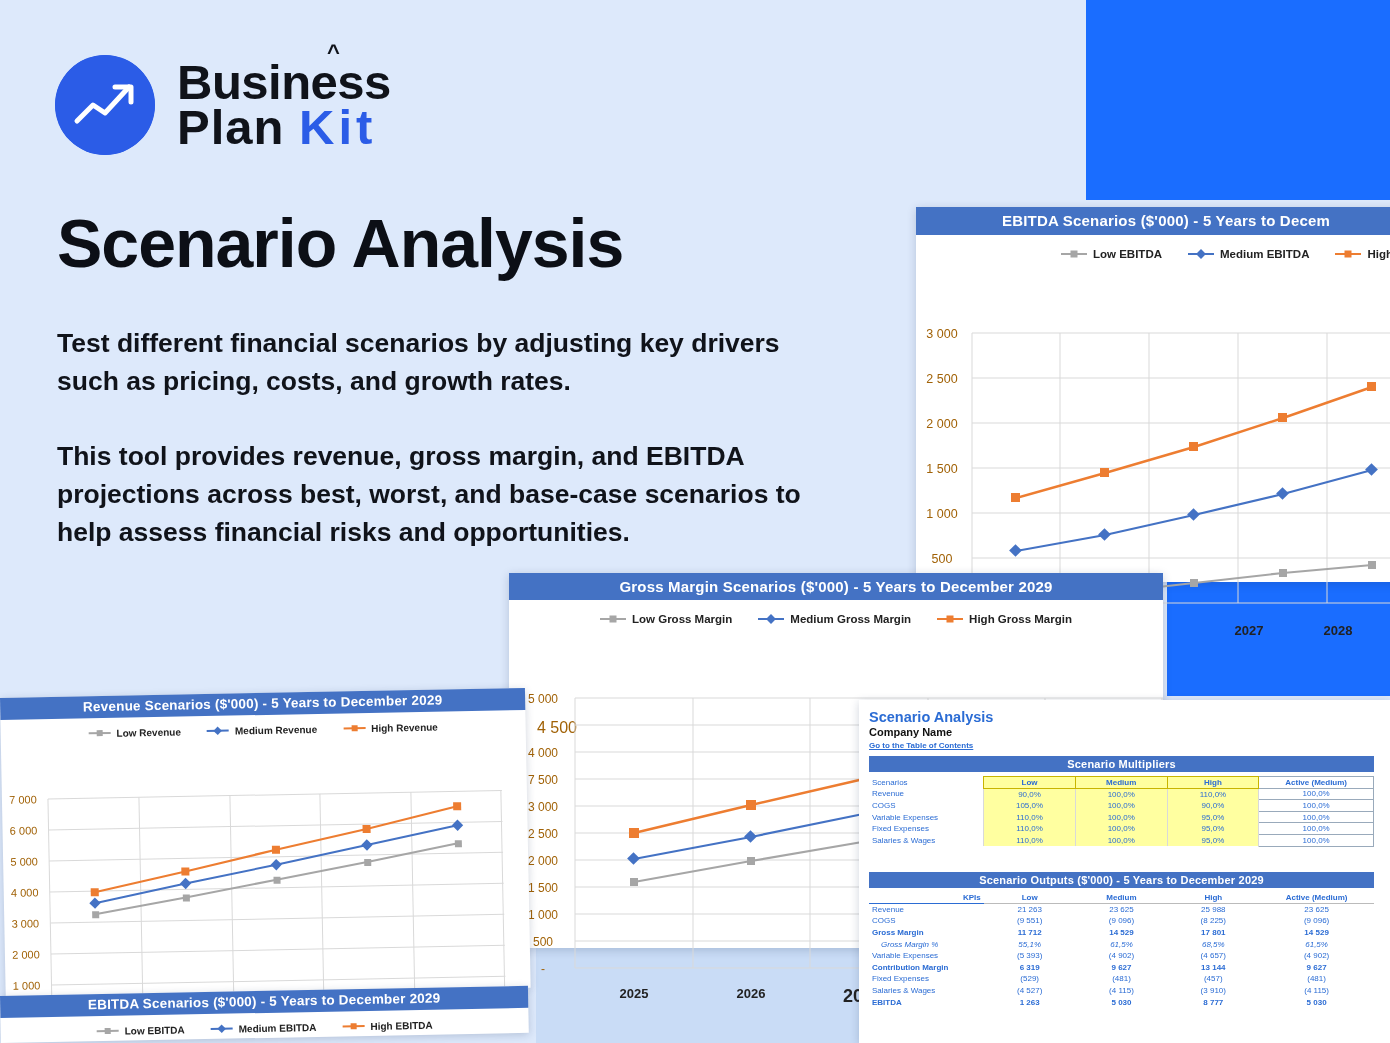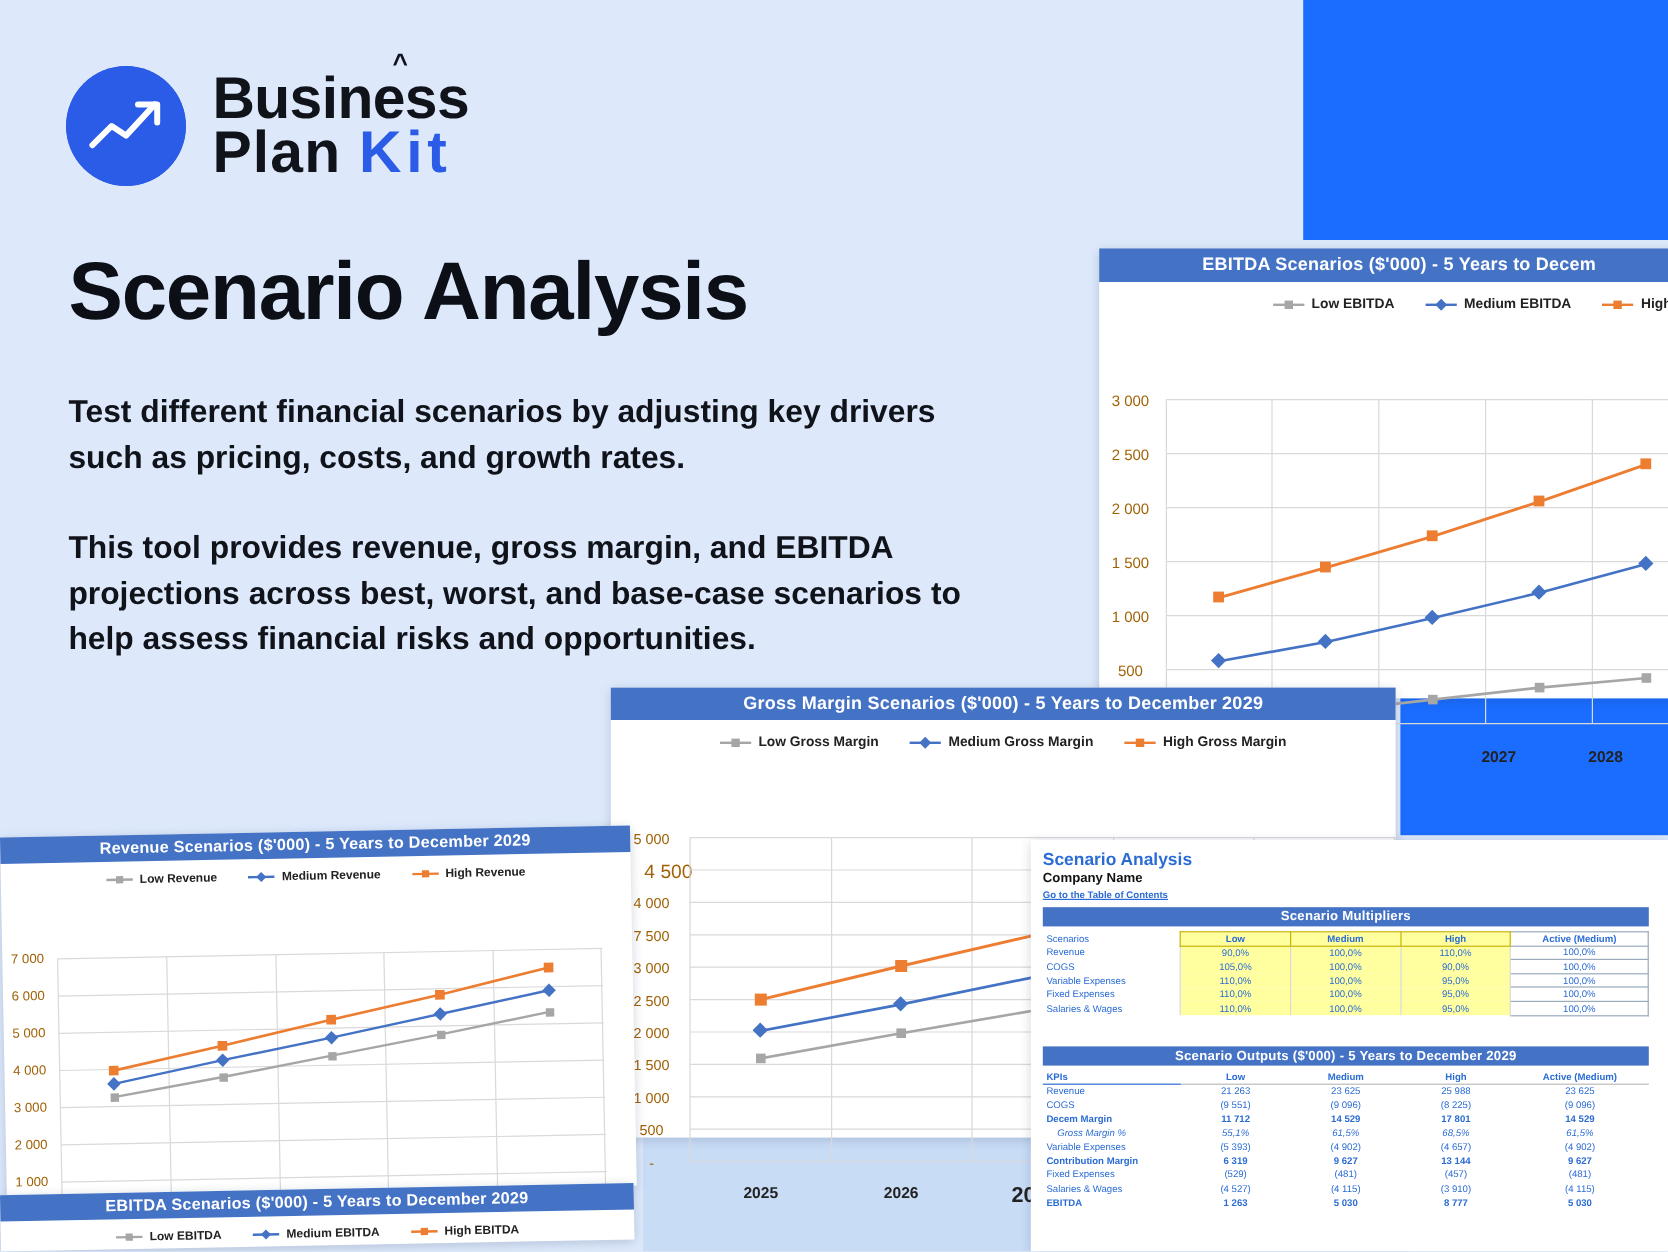--- a/index.html
+++ b/index.html
@@ -103,21 +103,21 @@
   table.grid td { padding:0 3px; height:11.6px; white-space:nowrap; }
   .hdr { color:#2b6cd4; font-weight:bold; text-align:center; }
   .hdr-box { background:#ffff9e; border:1px solid #c8b400; }
   .lbl { color:#2b6cd4; text-align:left; }
   .num { text-align:center; color:#2b6cd4; }
   .yel { background:#ffffa0; border-left:1px solid #d9d9d9; border-right:1px solid #d9d9d9; }
   .act { border:1px solid #9ab; text-align:center; color:#2b6cd4; }
   .bold { font-weight:bold; }
   .ital { font-style:italic; }
   .kpi-hdr { color:#2b6cd4; font-weight:bold; text-align:center; }
-  .kpi-hdr-left { color:#2b6cd4; font-weight:bold; text-align:left; border-bottom:1px solid #2b6cd4; }
+  .kpi-hdr-left { color:#2b6cd4; font-weight:bold; text-align:right; border-bottom:1px solid #2b6cd4; }
   .und { border-bottom:1px solid #bbb; }
 </style>
 </head>
 <body>
 
 <div class="bg-block-1"></div>
 <div class="bg-block-2"></div>
 <div class="bg-block-3"></div>
 
 <div class="logo-wrap">
@@ -503,21 +503,21 @@
       <td class="num">23 625</td>
     </tr>
     <tr>
       <td class="lbl">COGS</td>
       <td class="num">(9 551)</td>
       <td class="num">(9 096)</td>
       <td class="num">(8 225)</td>
       <td class="num">(9 096)</td>
     </tr>
     <tr>
-      <td class="lbl bold">Decem Margin</td>
+      <td class="lbl bold">Gross Margin</td>
       <td class="num bold">11 712</td>
       <td class="num bold">14 529</td>
       <td class="num bold">17 801</td>
       <td class="num bold">14 529</td>
     </tr>
     <tr>
       <td class="lbl ital" style="padding-left:12px;">Gross Margin %</td>
       <td class="num ital">55,1%</td>
       <td class="num ital">61,5%</td>
       <td class="num ital">68,5%</td>

